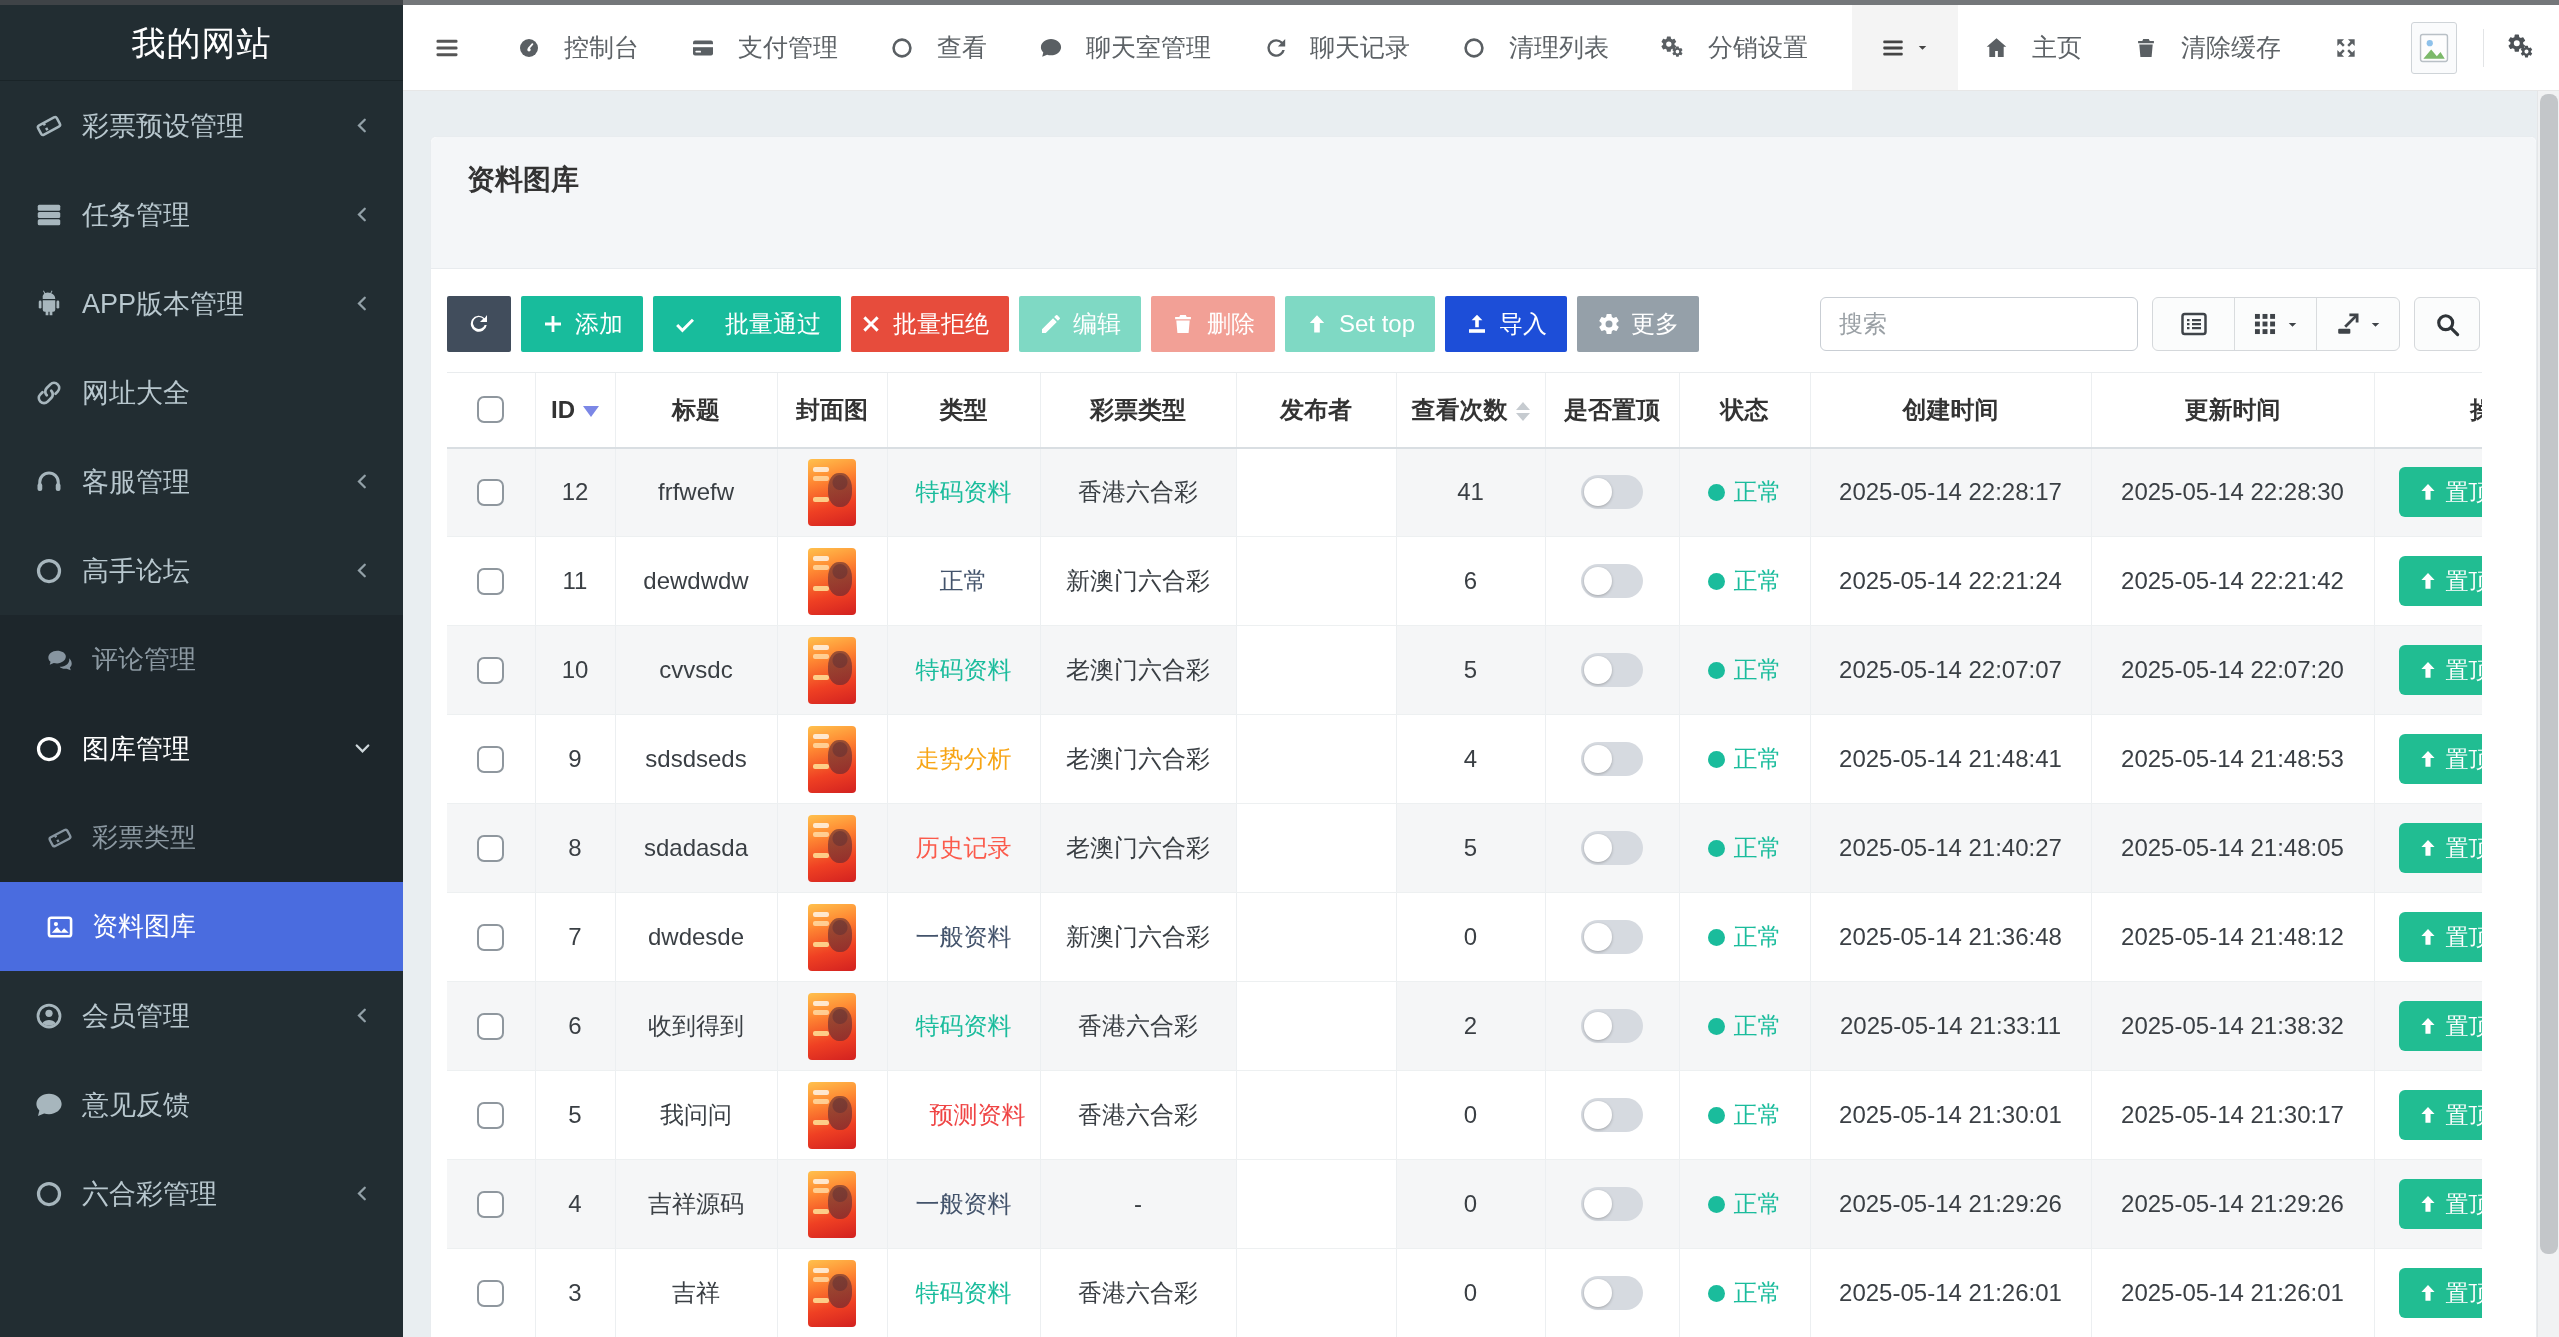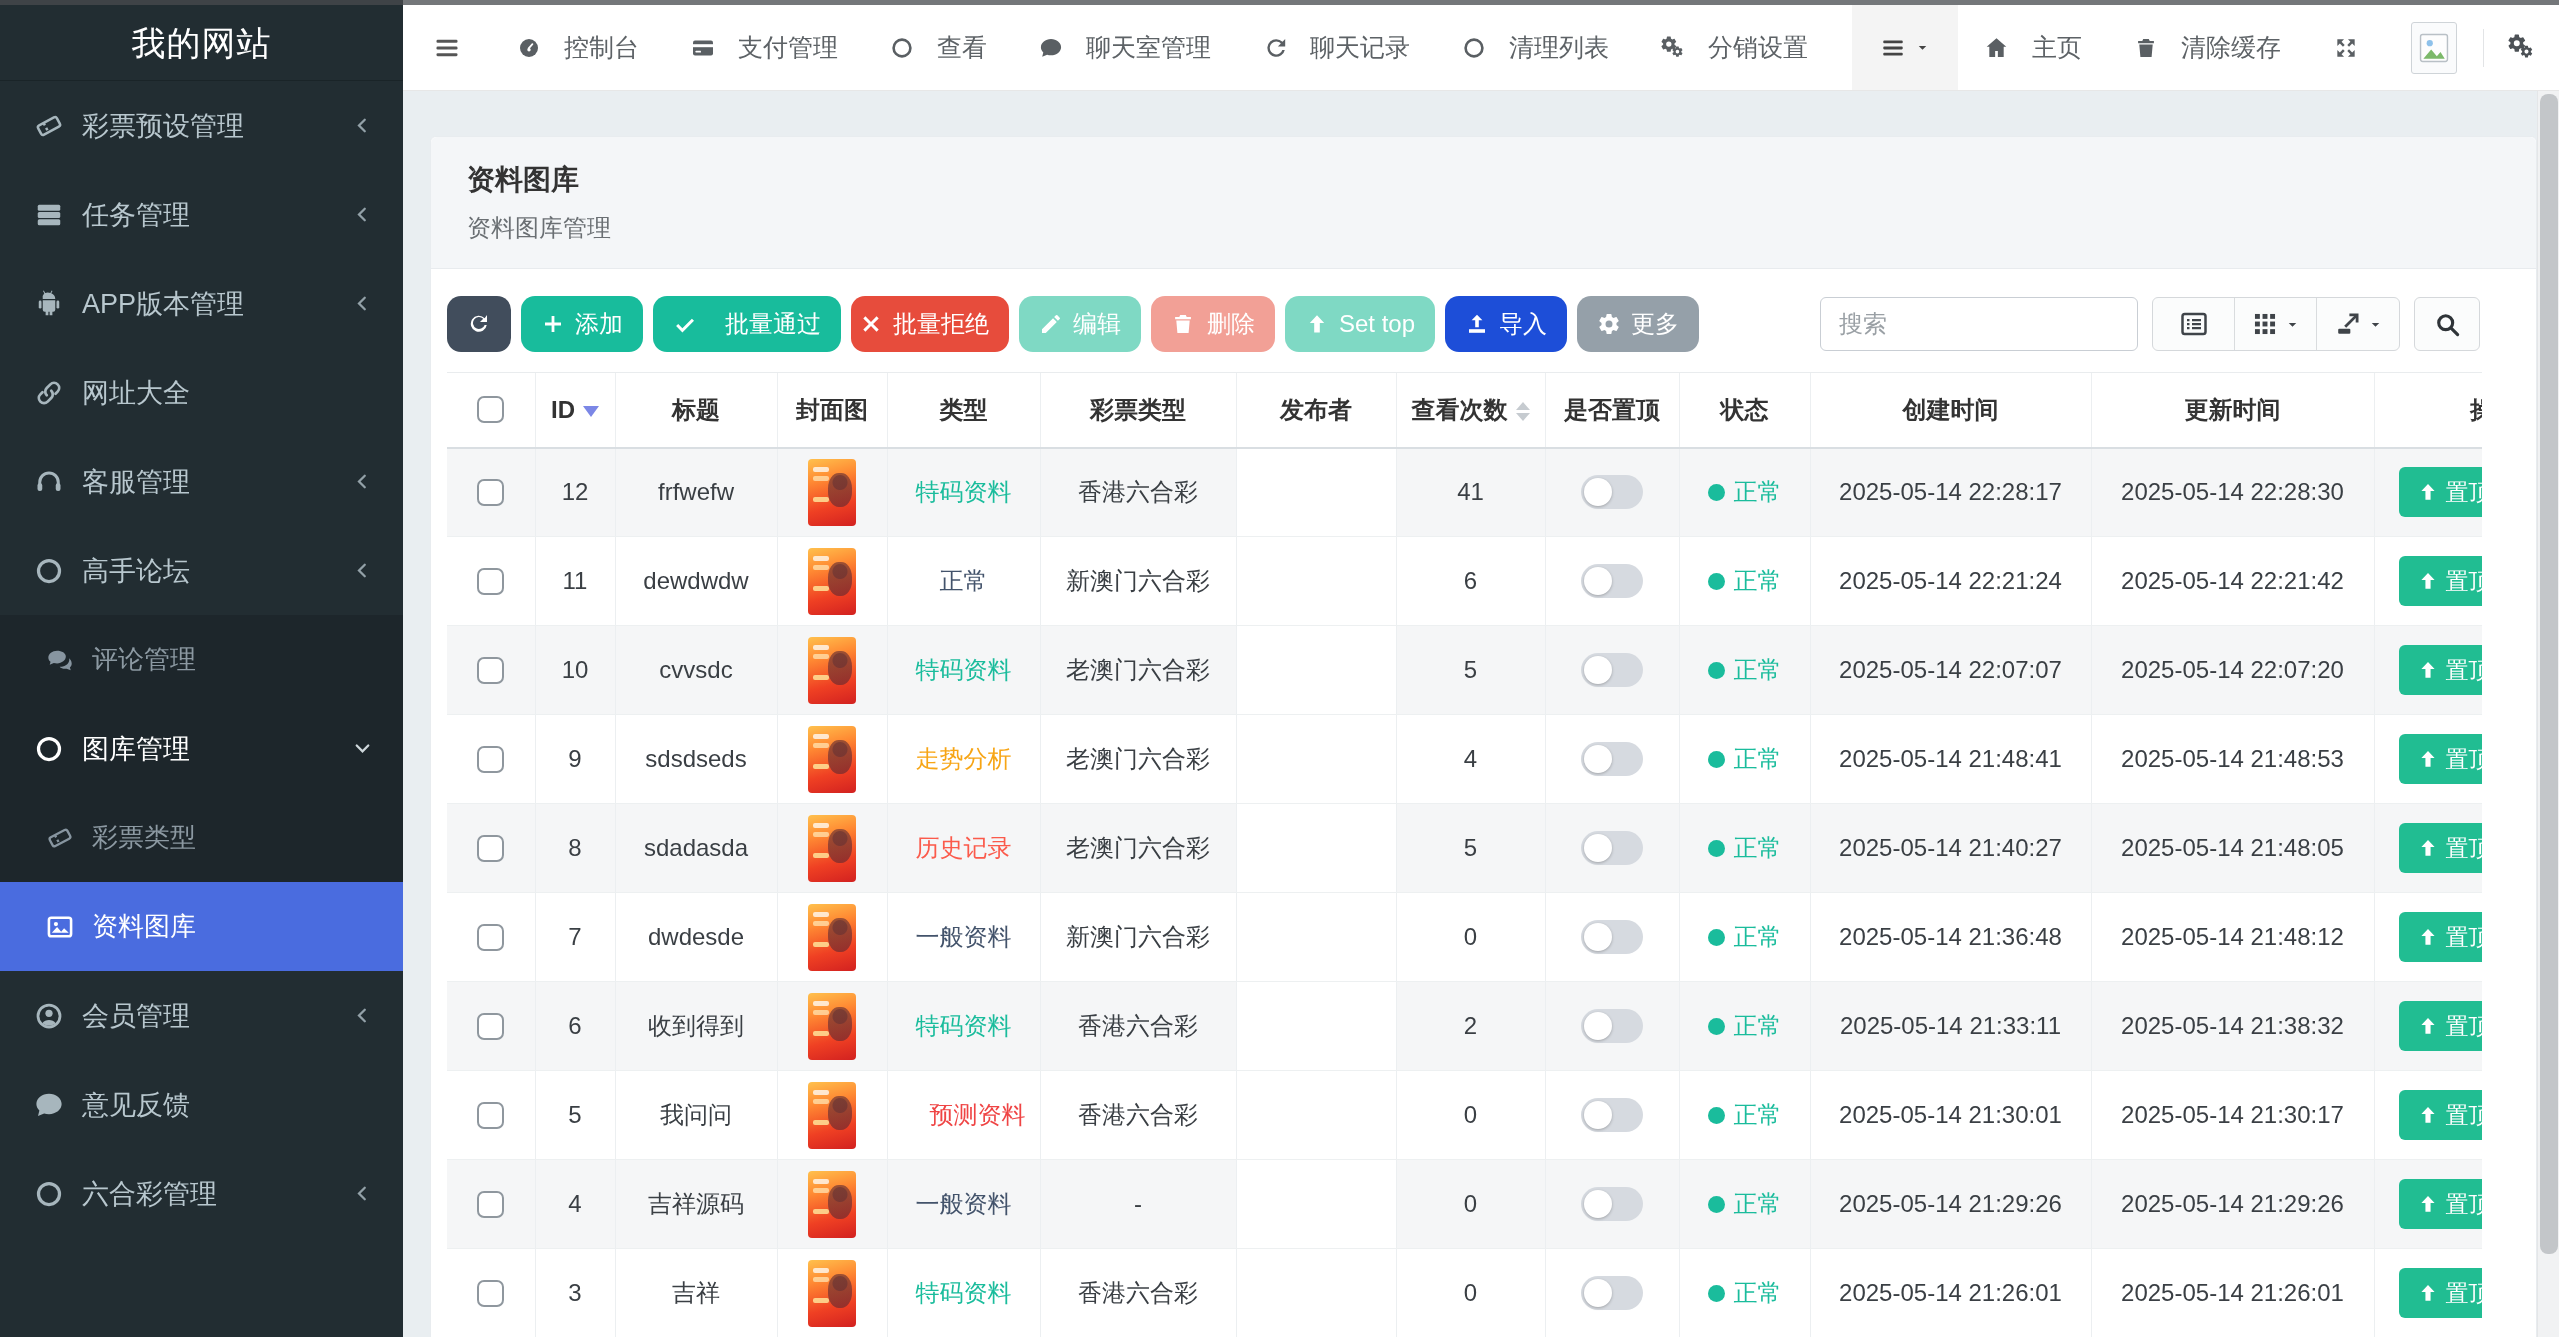--- a/index.html
+++ b/index.html
@@ -44,21 +44,21 @@
   .content { position:absolute; left:403px; top:91px; right:0; bottom:0; background:#e9eef1; overflow:hidden; }
   .card { position:absolute; left:27px; top:45px; width:2107px; height:1300px; background:#fff;
     border:1px solid #e8ecef; border-radius:6px; }
   .card-header { height:132px; background:#f4f6f8; border-bottom:1px solid #e8ebee; padding:24px 36px; border-radius:6px 6px 0 0; }
   .card-title { font-size:28px; font-weight:bold; color:#333; }
   .card-sub { font-size:24px; color:#6a6f73; margin-top:13px; }
   .card-body { padding:27px 56px 0 16px; }
 
   
   .toolbar { display:flex; align-items:center; height:56px; }
-  .tbtn { height:56px; border:none; border-radius:14px; color:#fff; font-size:24px; display:inline-flex;
+  .tbtn { height:56px; border:none; border-radius:2px; color:#fff; font-size:24px; display:inline-flex;
     align-items:center; gap:10px; padding:0 20px; margin-right:10px; cursor:pointer;
     font-family:inherit; white-space:nowrap; }
   .tbtn.icon-only { width:64px; justify-content:center; padding:0; }
   .toolbar-right { margin-left:auto; display:flex; align-items:center; }
   .search-input { width:318px; height:54px; border:1px solid #c9ced4; border-radius:6px; font-size:24px;
     padding:0 18px; color:#333; background:#fff; outline:none; font-family:inherit; }
   .search-input::placeholder { color:#9aa0a5; }
   .btn-group { display:flex; margin-left:14px; border:1px solid #d5d8db; border-radius:6px; overflow:hidden; background:#fbfcfc; height:54px; }
   .gbtn { min-width:82px; display:flex; align-items:center; justify-content:center; gap:6px; color:#3f4449;
     border:none; border-right:1px solid #d9dcde; background:transparent; cursor:pointer; padding:0 12px; }
@@ -412,21 +412,20 @@
           </g>
         </svg>
       </span>
   </div>
 </header>
 
 <main class="content">
   <section class="card">
     <div class="card-header">
       <div class="card-title">资料图库</div>
-      <div class="card-sub">资料图库管理</div>
     </div>
     <div class="card-body">
       <div class="toolbar">
         <div id="toolbar-buttons" style="display:flex;align-items:center;">
             <button class="tbtn icon-only" style="background: rgb(65, 77, 92);">
               <span>
                 <svg width="24" height="24" viewBox="0 0 24 24" fill="currentColor" xmlns="http://www.w3.org/2000/svg">
                   <path d="M17.65 6.35A8 8 0 1 0 19.73 13h-2.08a6 6 0 1 1-1.42-6.23L13 10h7V3z"></path>
                 </svg>
               </span>

